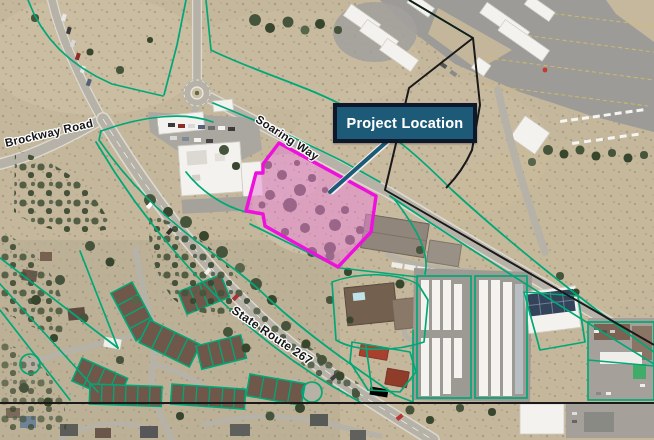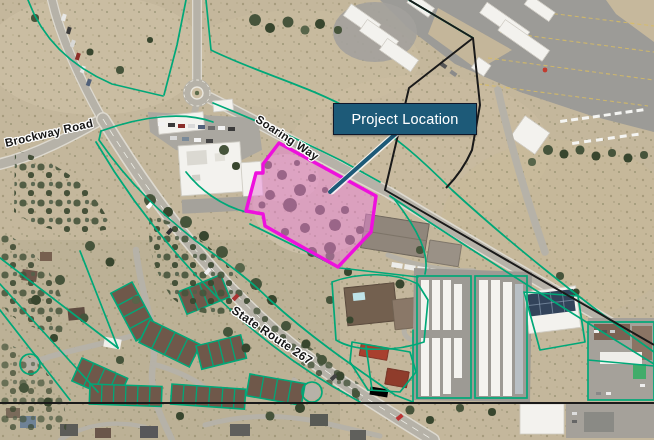--- a/index.html
+++ b/index.html
@@ -22,23 +22,23 @@
   .bw{fill:#f3f2ee;stroke:#cfccc4;stroke-width:0.8;}
   .t1{fill:#46543b;} .t2{fill:#38462e;} .t3{fill:#57654a;}
   .car{stroke:none;}
   .maplabel{position:absolute;font-weight:700;font-size:11.5px;color:#151515;
     letter-spacing:.3px;white-space:nowrap;transform-origin:left center;
     text-shadow:-1px -1px 0 #fff,1px -1px 0 #fff,-1px 1px 0 #fff,1px 1px 0 #fff,
                 0 -1px 0 #fff,0 1px 0 #fff,-1px 0 0 #fff,1px 0 0 #fff;}
   #lbl-brockway{left:5px;top:137px;transform:rotate(-13deg);}
   #lbl-soaring{left:257px;top:112px;transform:rotate(33deg);}
   #lbl-sr267{left:233px;top:302px;transform:rotate(34deg);font-size:12px;}
-  #callout{position:absolute;left:333px;top:103px;width:144px;height:32px;
-    background:var(--teal);border:1px solid #0f172a;box-sizing:border-box;
-    color:#fff;font-weight:400;font-size:14.5px;display:flex;align-items:center;
+  #callout{position:absolute;left:333px;top:103px;width:144px;height:40px;
+    background:var(--teal);border:4px solid #0f172a;box-sizing:border-box;
+    color:#fff;font-weight:700;font-size:14.5px;display:flex;align-items:center;
     justify-content:center;letter-spacing:.2px;box-shadow:0 1px 2px rgba(0,0,0,.35);}
 </style>
 </head>
 <body>
 
 <div id="stage">
 <svg width="654" height="440" viewBox="0 0 654 440">
   <defs>
     <pattern id="sage" width="16" height="16" patternUnits="userSpaceOnUse">
       <circle cx="3" cy="4" r="1.2" fill="#8d8464"></circle>

